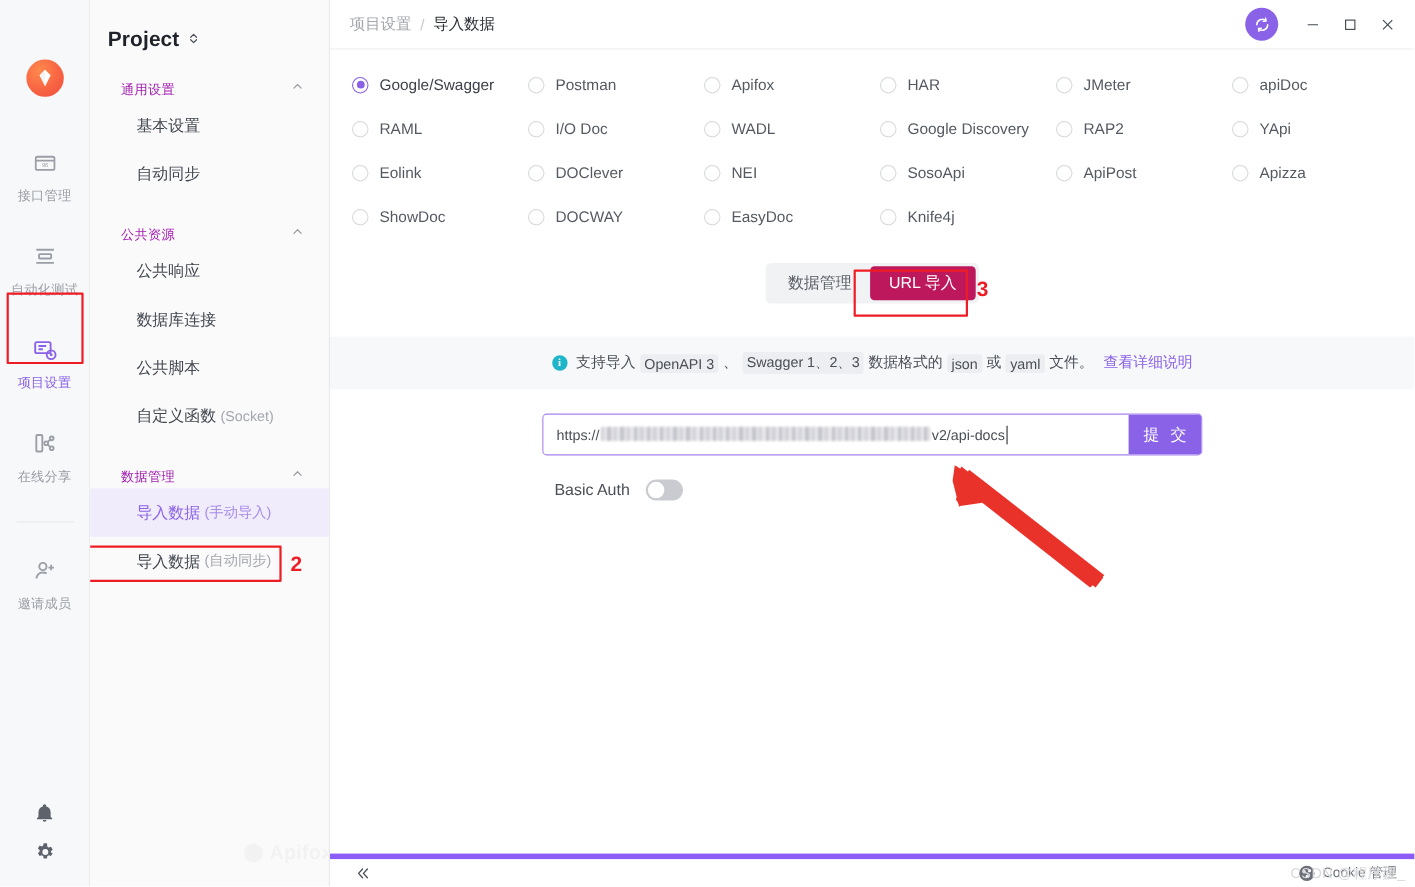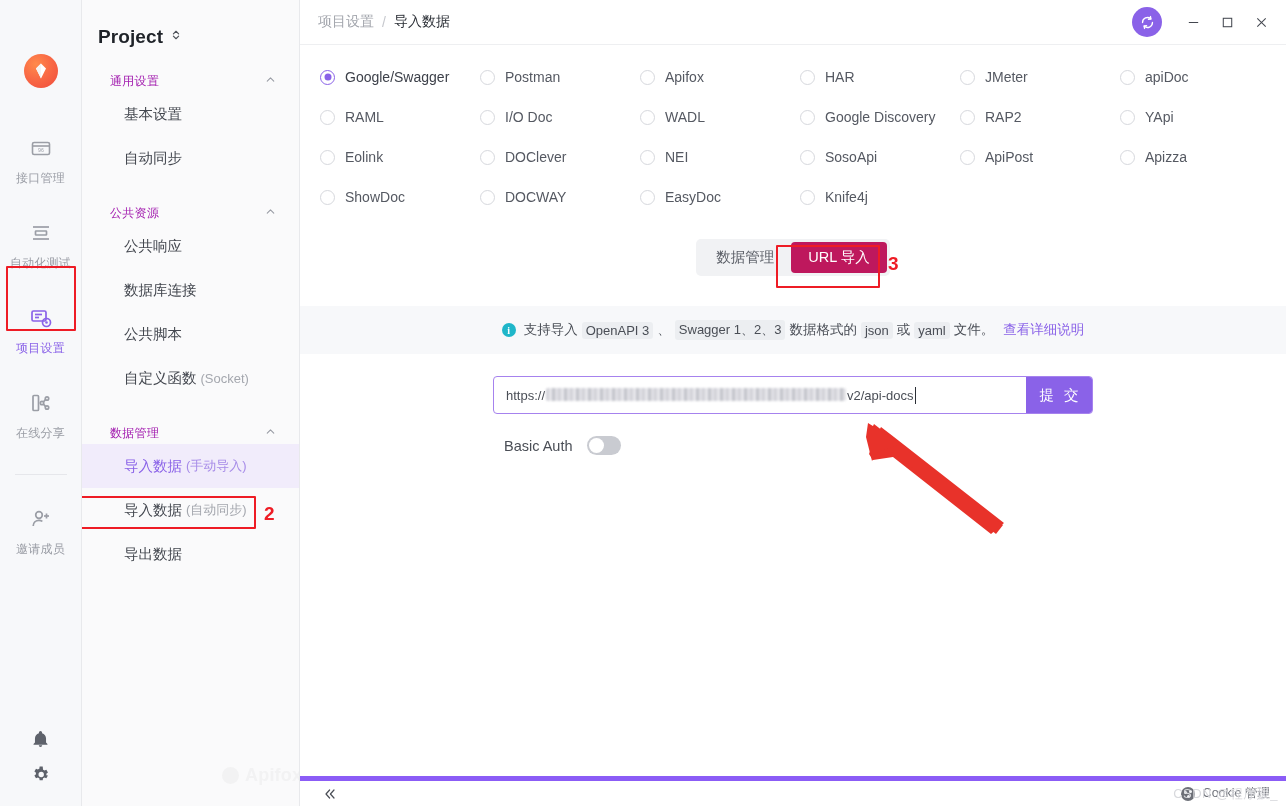--- a/index.html
+++ b/index.html
@@ -629,23 +629,20 @@
       </span>
     </div>
     <div class="nav-item active">
       <span>导入数据</span>
       <span class="sub">(手动导入)</span>
     </div>
     <div class="nav-item">
       <span>导入数据</span>
       <span class="sub">(自动同步)</span>
     </div>
-    <div class="nav-item">
-      <span>导出数据</span>
-    </div>
 
     <div class="watermark">
       <span class="wm-dot"></span>
       <span class="wm-txt">Apifox</span>
     </div>
 
     <div class="anno-box" style="left:-22px; top:496px; width:196px; height:33px;"></div>
     <div class="anno-num" style="left:182px; top:503px;">2</div>
   </div>
 

